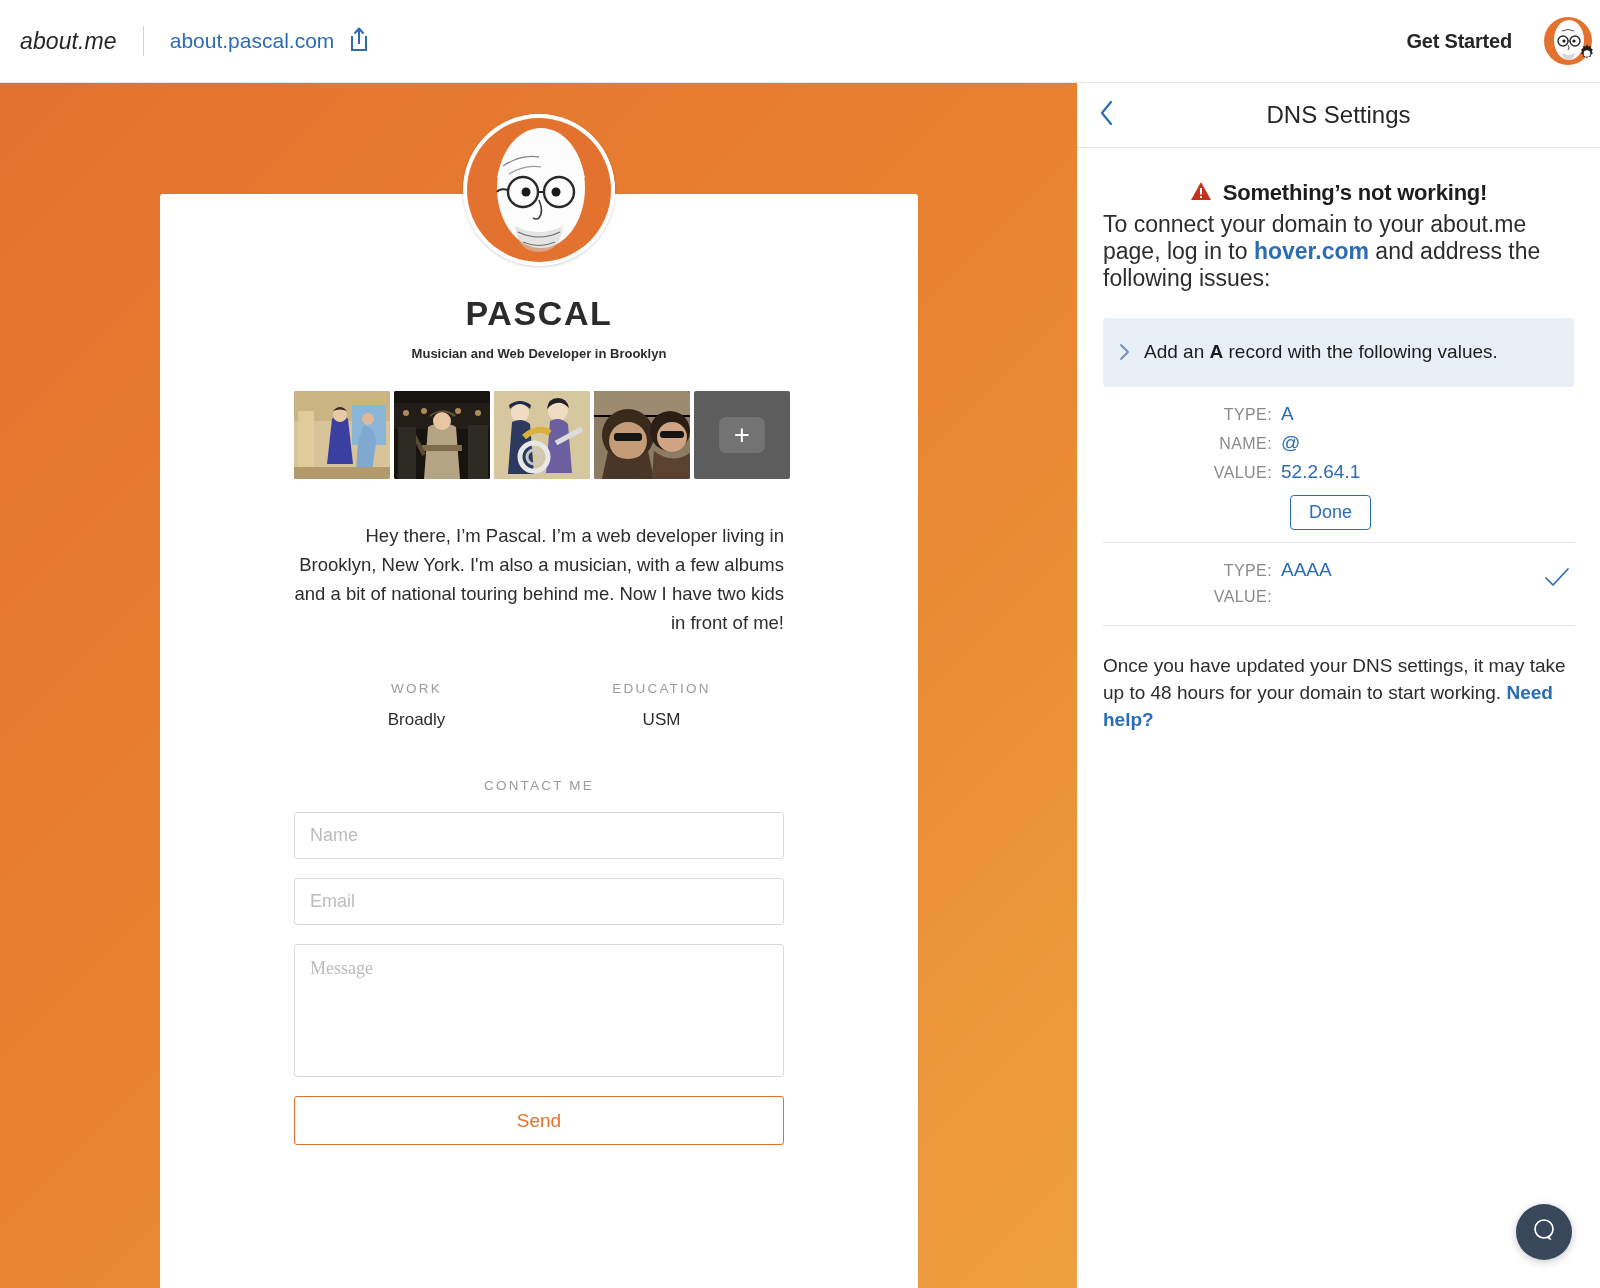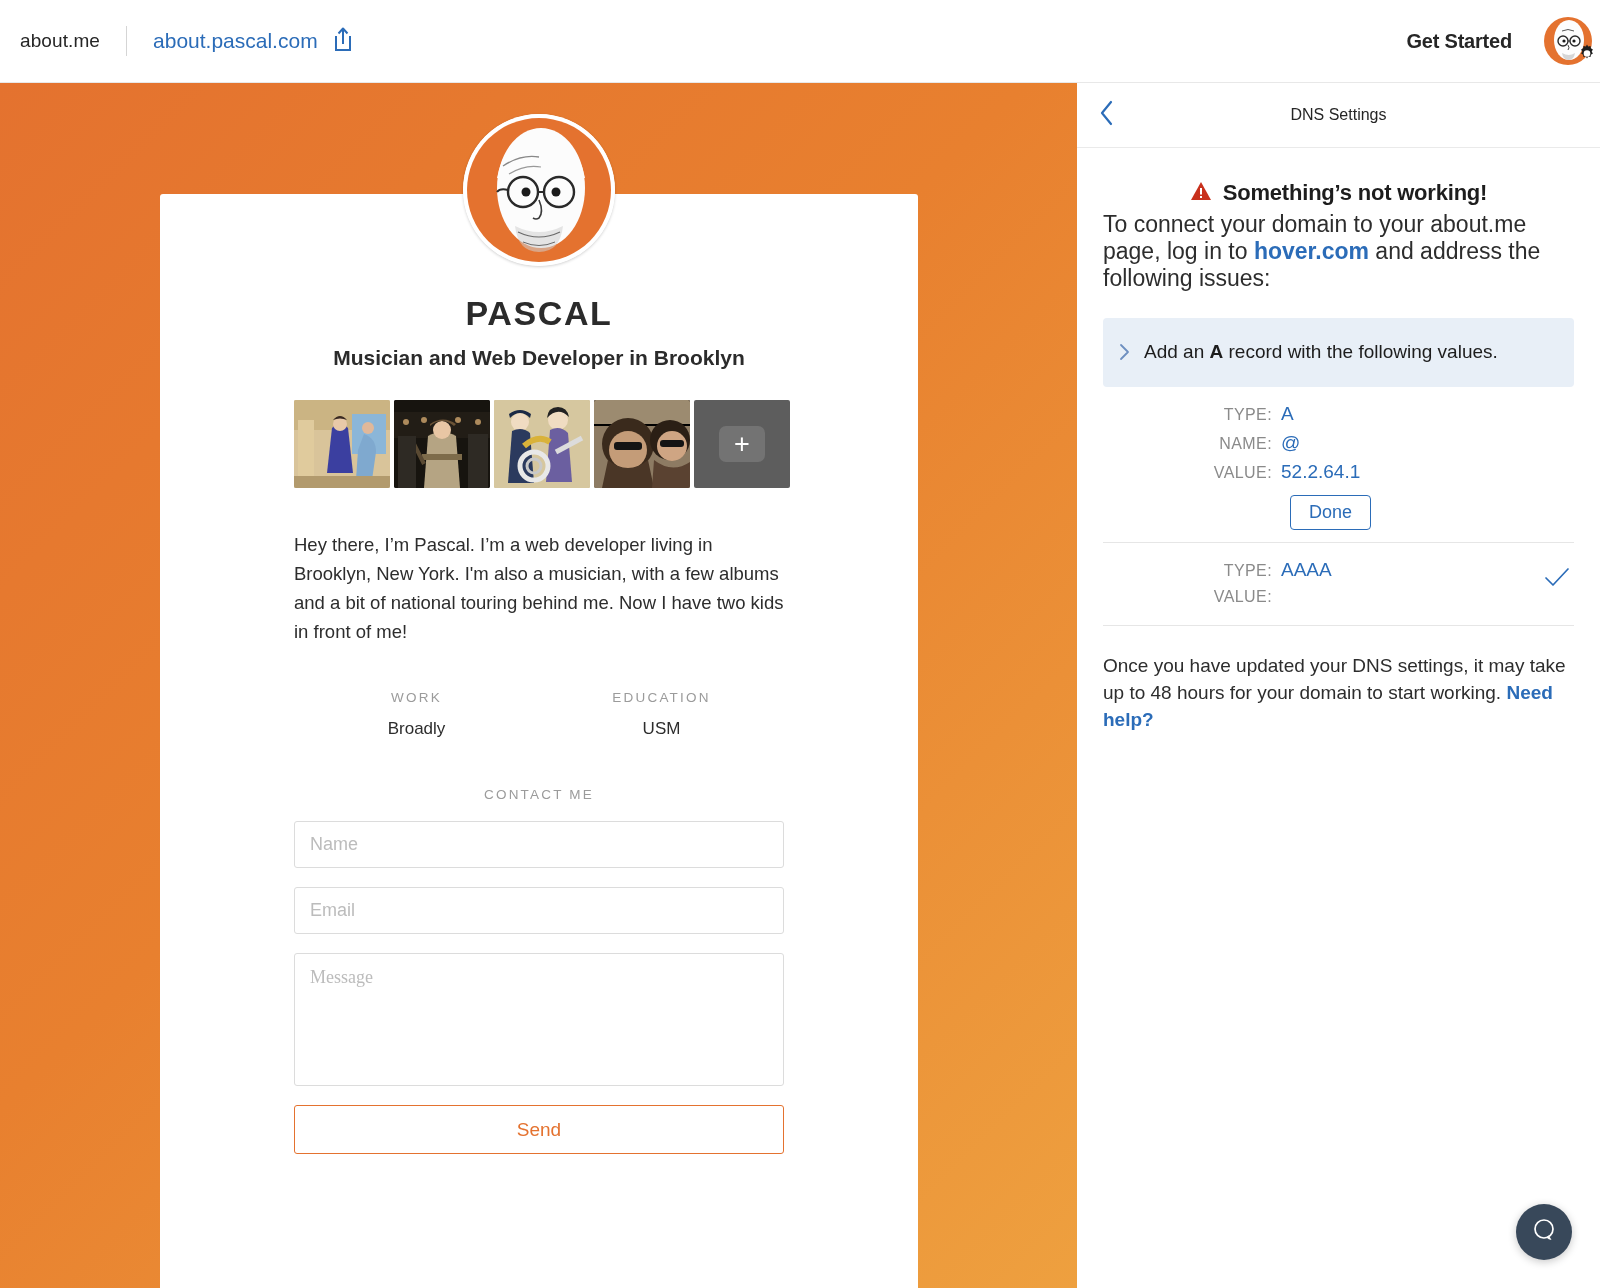--- a/index.html
+++ b/index.html
@@ -13,21 +13,21 @@
   
   .topbar {
     position: absolute; top: 0; left: 0;
     width: 1600px; height: 83px;
     background: #ffffff;
     display: flex; align-items: center;
     border-bottom: 1px solid #e8e8e8;
   }
   .tb-left { display: flex; align-items: center; padding-left: 20px; }
   .tb-brand {
-    font-size: 19px; color: #262626; letter-spacing: .1px;
+    font-size: 23px; color: #262626; letter-spacing: .1px; font-style: italic;
   }
   .tb-divider {
     width: 1px; height: 30px; background: #d5d5d5;
     margin: 0 26px;
   }
   .tb-domain {
     font-size: 21px; color: #2b6cb8; text-decoration: none;
   }
   .share-ico { margin-left: 14px; display: block; }
   .tb-right {
@@ -70,21 +70,21 @@
     overflow: hidden; background: #fff;
     box-shadow: 0 1px 3px rgba(0,0,0,.18);
   }
   .pc-name {
     margin-top: 100px; text-align: center;
     font-size: 34px; font-weight: bold; color: #2b2b2b;
     letter-spacing: 1.6px;
   }
   .pc-tagline {
     margin-top: 13px; text-align: center;
-    font-size: 21px; font-weight: bold; color: #2b2b2b;
+    font-size: 13px; font-weight: bold; color: #2b2b2b;
   }
   .music-btn {
     display: flex; align-items: center; justify-content: center;
     gap: 14px;
     margin: 30px 134px 0 134px;
     height: 56px;
     background: #e4722f; color: #ffffff;
     font-size: 20px; border: none; border-radius: 3px;
     cursor: pointer;
   }
@@ -104,21 +104,21 @@
   }
   .add-sq {
     width: 46px; height: 36px; border-radius: 7px;
     background: #737373;
     display: flex; align-items: center; justify-content: center;
     color: #ffffff; font-size: 27px; line-height: 1;
     font-weight: 300;
   }
   .pc-bio {
     margin: 42px 134px 0 134px;
-    font-size: 18.5px; line-height: 29px; color: #2d2d2d;
+    font-size: 18.5px; line-height: 29px; color: #2d2d2d; text-align: right;
   }
   .we-row {
     display: flex; margin: 44px 134px 0 134px;
   }
   .we-col { flex: 1; text-align: center; }
   .we-label {
     font-size: 13.5px; color: #9b9b9b; letter-spacing: 2.2px;
   }
   .we-val {
     margin-top: 14px; font-size: 17px; color: #2d2d2d;
@@ -167,21 +167,21 @@
     position: relative;
     height: 65px;
     display: flex; align-items: center; justify-content: center;
     border-bottom: 1px solid #eaeaea;
   }
   .dns-back {
     position: absolute; left: 22px; top: 50%;
     transform: translateY(-50%);
     cursor: pointer; display: block;
   }
-  .dns-title { font-size: 16px; color: #262626; }
+  .dns-title { font-size: 24px; color: #262626; }
   .dns-body { padding: 32px 26px 0 26px; }
   .alert-row {
     display: flex; align-items: center; justify-content: center;
     gap: 11px;
   }
   .alert-title {
     font-size: 22px; font-weight: bold; color: #1d1d1d;
     letter-spacing: -.2px;
   }
   .intro {

